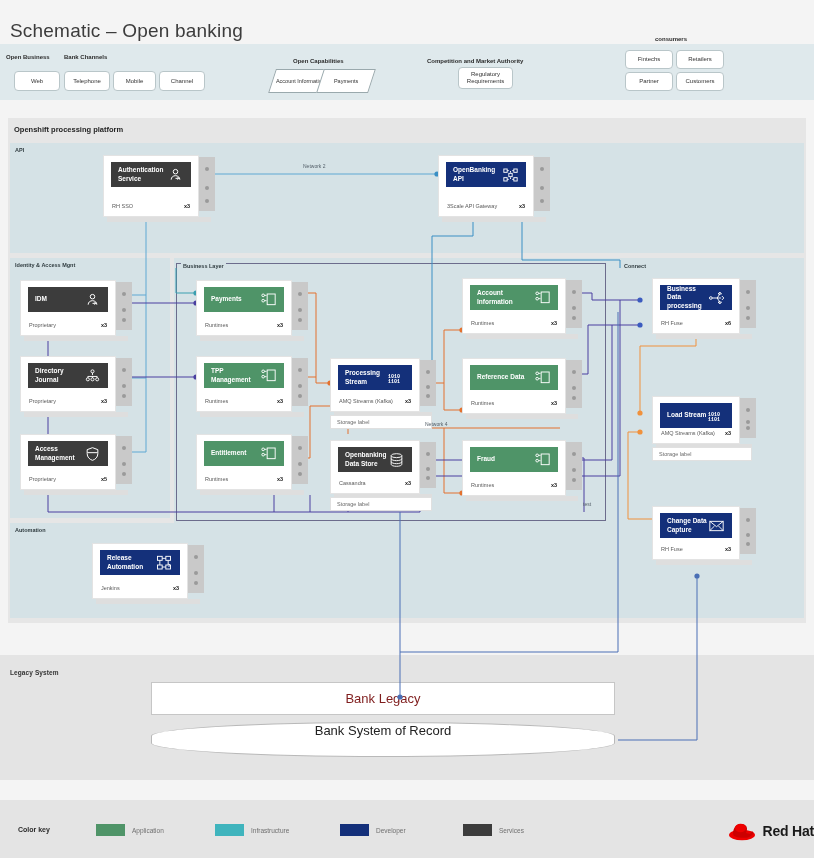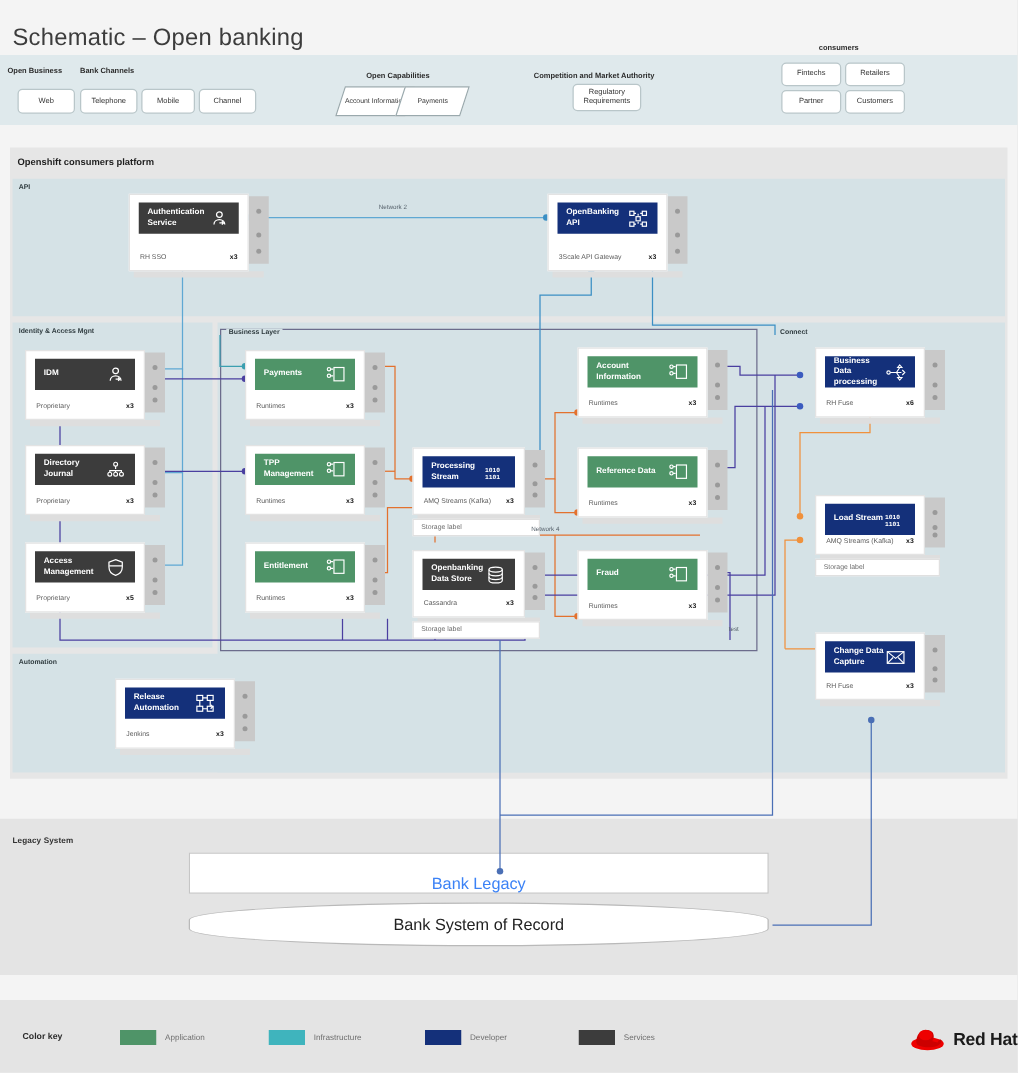--- a/index.html
+++ b/index.html
@@ -117,26 +117,26 @@
   
   .c-app   { background:#4f9468; }
   .c-dev   { background:#14307a; }
   .c-svc   { background:#3c3c3c; }
 
   
   #legacy { left:0; top:655px; width:814px; height:125px; background:#e4e4e4; }
   #legacy .band-label { left:10px; top:14px; font-size:6.5px; font-weight:700; color:#333; }
   .legacy-box {
     position:absolute; background:#fff; border:1px solid #c6c6c6;
-    display:flex; align-items:flex-end; justify-content:center;
-    font-size:13px; color:#3b82f6;
+    display:flex; align-items:center; justify-content:center;
+    font-size:13px; color:#7f1d1d;
   }
   .legacy-cyl {
     position:absolute; background:#fff; border:1px solid #b9b9b9;
-    display:flex; align-items:center; justify-content:center;
+    display:flex; align-items:flex-start; justify-content:center;
     font-size:13px; color:#222;
     border-radius:50% / 14px;
   }
 
   
   #footer { left:0; top:800px; width:814px; height:58px; background:#e4e4e4; }
   #footer .ck {
     position:absolute; left:18px; top:26px; font-size:7px; font-weight:700; color:#2b2b2b;
   }
   .key-item { position:absolute; top:24px; display:flex; align-items:center; gap:7px; }
@@ -277,21 +277,21 @@
       <path d="M697,576 L697,740 L618,740" stroke="#4a6fb5"></path>
       <circle cx="697" cy="576" r="2.6" fill="#4a6fb5"></circle>
       <path d="M618,325 L618,312" stroke="#4a6fb5"></path>
       <path d="M400,512 L400,652 L400,697" stroke="#4a6fb5"></path>
       <circle cx="400" cy="697" r="2.6" fill="#4a6fb5"></circle>
       <path d="M400,652 L618,652 L618,325" stroke="#4a6fb5"></path>
     </g>
   </svg>
 
   <div class="band" id="openshift">
-    <div class="plat-title">Openshift consumers platform</div>
+    <div class="plat-title">Openshift processing platform</div>
 
     <div class="zone" style="left:2px; top:25px; width:794px; height:110px;">
       <div class="zone-title">API</div>
     </div>
 
     <div class="zone" style="left:2px; top:140px; width:160px; height:260px;">
       <div class="zone-title">Identity &amp; Access Mgnt</div>
     </div>
 
     <div class="zone" style="left:166px; top:140px; width:630px; height:360px;">

